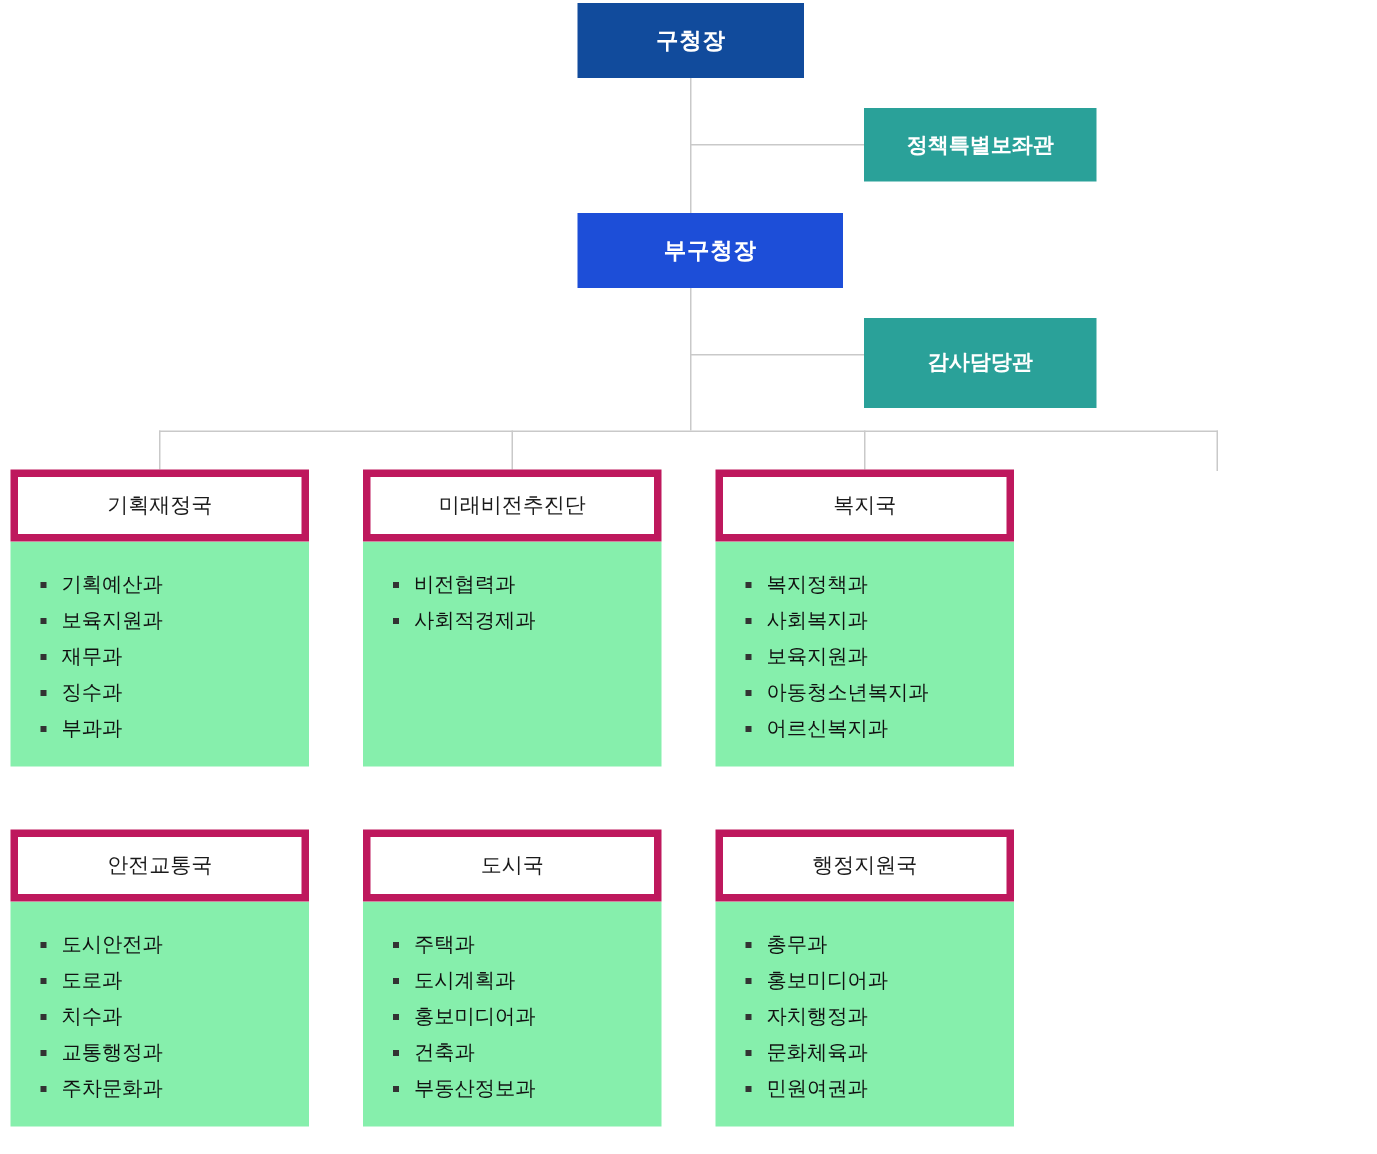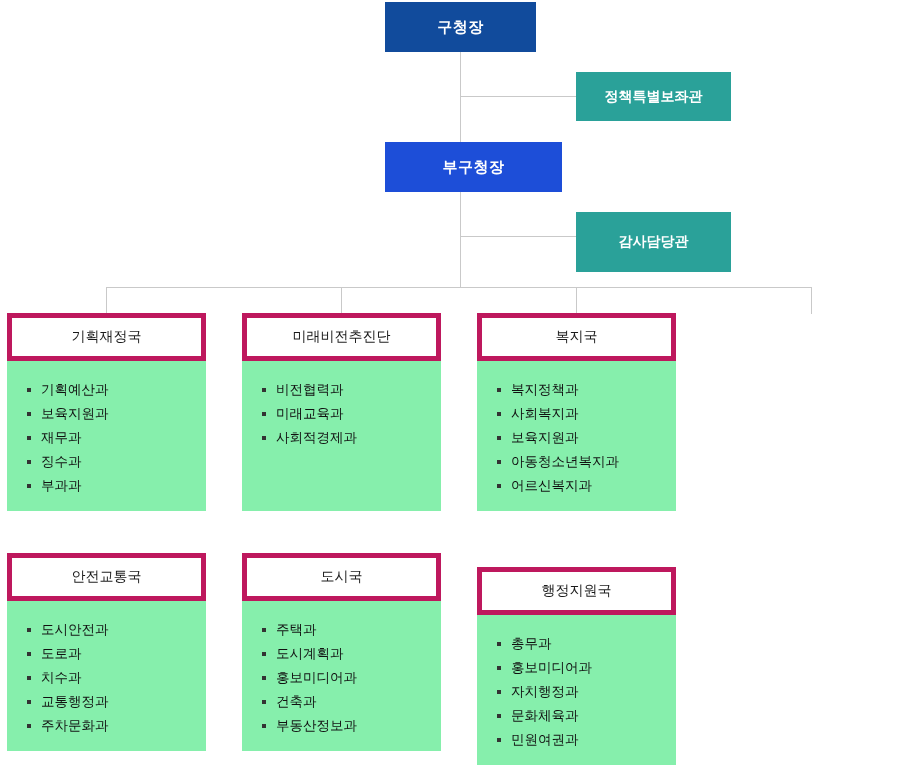--- a/index.html
+++ b/index.html
@@ -153,21 +153,20 @@
     </div>
   </div>
 
   <div class="dept" style="left:242px; top:313px;">
     <div class="dept-head">
       <span>미래비전추진단</span>
     </div>
     <div class="dept-body h-tall">
       <ul class="dept-list">
         <li>비전협력과</li>
-        <li>미래교육과</li>
         <li>사회적경제과</li>
       </ul>
     </div>
   </div>
 
   <div class="dept" style="left:477px; top:313px;">
     <div class="dept-head">
       <span>복지국</span>
     </div>
     <div class="dept-body h-tall">
@@ -205,21 +204,21 @@
       <ul class="dept-list">
         <li>주택과</li>
         <li>도시계획과</li>
         <li>홍보미디어과</li>
         <li>건축과</li>
         <li>부동산정보과</li>
       </ul>
     </div>
   </div>
 
-  <div class="dept" style="left:477px; top:567px;font-family:Liberation Serif, serif;">
+  <div class="dept" style="left:477px; top:553px;font-family:Liberation Serif, serif;">
     <div class="dept-head">
       <span>행정지원국</span>
     </div>
     <div class="dept-body h-short">
       <ul class="dept-list">
         <li>총무과</li>
         <li>홍보미디어과</li>
         <li>자치행정과</li>
         <li>문화체육과</li>
         <li>민원여권과</li>

